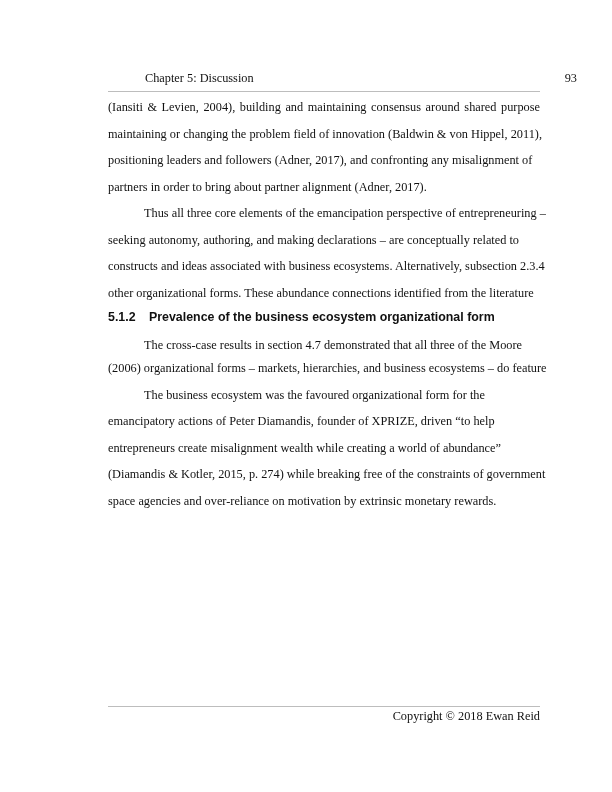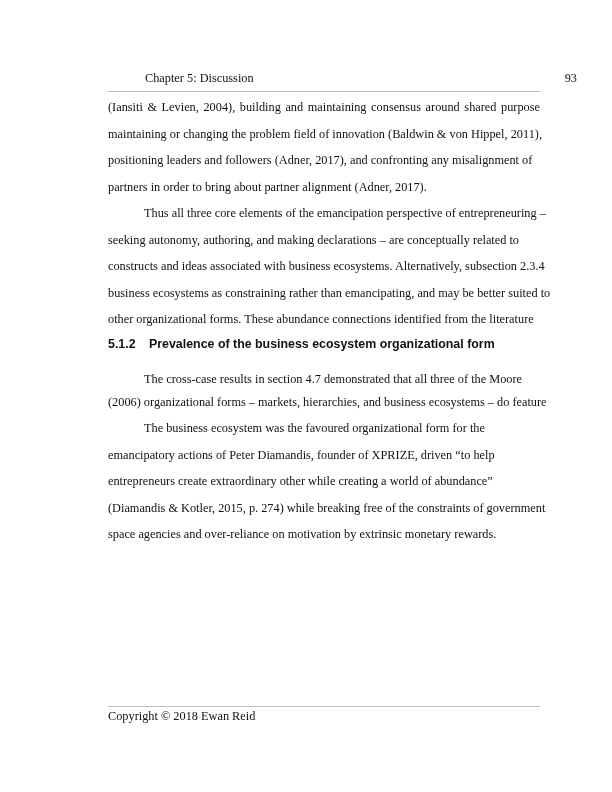--- a/index.html
+++ b/index.html
@@ -9,22 +9,22 @@
   .header { position: absolute; left: 108px; top: 71px; width: 432px; height: 18px;
             font-size: 12.3px; display: flex; justify-content: space-between; align-items: baseline; margin-left: 37px; }
   .rule { position: absolute; left: 108px; width: 432px; height: 0; border-top: 1px solid #bdbdbd; }
   .body { position: absolute; left: 108px; top: 94px; width: 432px; font-size: 12.3px; }
   .line { height: 26.5px; line-height: 26.5px; white-space: nowrap; }
   .line.indent { padding-left: 36px; }
   .line.justify { text-align: justify; text-align-last: justify; }
   .heading { font-family: "Liberation Sans", sans-serif; font-weight: bold; font-size: 12.4px;
              height: 15px; line-height: 15px; margin-top: 4px; white-space: nowrap; }
   .heading .num { display: inline-block; width: 41px; }
-  .after-heading { margin-top: 17px; }
-  .footer { position: absolute; left: 108px; top: 709px; width: 432px; text-align: left;
+  .after-heading { margin-top: 10px; }
+  .footer { position: absolute; left: 108px; top: 709px; width: 432px; text-align: right;
             font-size: 12.3px; }
 </style>
 </head>
 <body>
 
 <div class="page">
 
   <div class="header">
     <span>Chapter 5: Discussion</span>
     <span>93</span>
@@ -37,37 +37,36 @@
       <div class="line justify">(Iansiti &amp; Levien, 2004), building and maintaining consensus around shared purpose</div>
       <div class="line justify">maintaining or changing the problem field of innovation (Baldwin &amp; von Hippel, 2011),</div>
       <div class="line">positioning leaders and followers (Adner, 2017), and confronting any misalignment of</div>
       <div class="line">partners in order to bring about partner alignment (Adner, 2017).</div>
     </div>
 
     <div>
       <div class="line indent justify">Thus all three core elements of the emancipation perspective of entrepreneuring –</div>
       <div class="line">seeking autonomy, authoring, and making declarations – are conceptually related to</div>
       <div class="line justify">constructs and ideas associated with business ecosystems.  Alternatively, subsection 2.3.4</div>
-      <div class="line justify">business ecosystems as constraining rather than emancipating, and may be better suited to</div>
       <div class="line">other organizational forms.  These abundance connections identified from the literature</div>
     </div>
 
     <div class="heading">
       <span class="num">5.1.2</span><span>Prevalence of the business ecosystem organizational form</span>
     </div>
 
     <div class="after-heading">
       <div class="line indent" style="height:20px;line-height:20px;">The cross-case results in section 4.7 demonstrated that all three of the Moore</div>
       <div class="line justify">(2006) organizational forms – markets, hierarchies, and business ecosystems – do feature</div>
     </div>
 
     <div>
       <div class="line indent">The business ecosystem was the favoured organizational form for the</div>
       <div class="line">emancipatory actions of Peter Diamandis, founder of XPRIZE, driven “to help</div>
-      <div class="line">entrepreneurs create extraordinary other while creating a world of abundance”</div>
+      <div class="line">entrepreneurs create misalignment wealth while creating a world of abundance”</div>
       <div class="line justify">(Diamandis &amp; Kotler, 2015, p. 274) while breaking free of the constraints of government</div>
       <div class="line">space agencies and over-reliance on motivation by extrinsic monetary rewards.</div>
     </div>
   </div>
 
   <div class="rule" style="top:706px;"></div>
   <div class="footer">Copyright © 2018 Ewan Reid</div>
 </div>
 
 </body></html>

